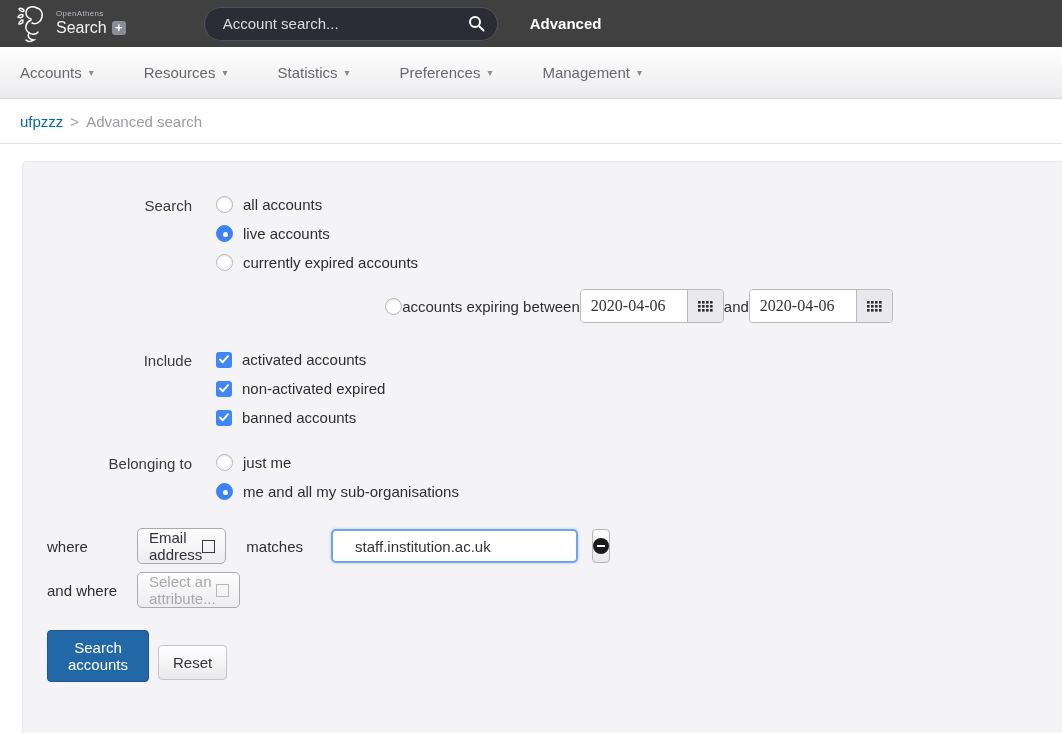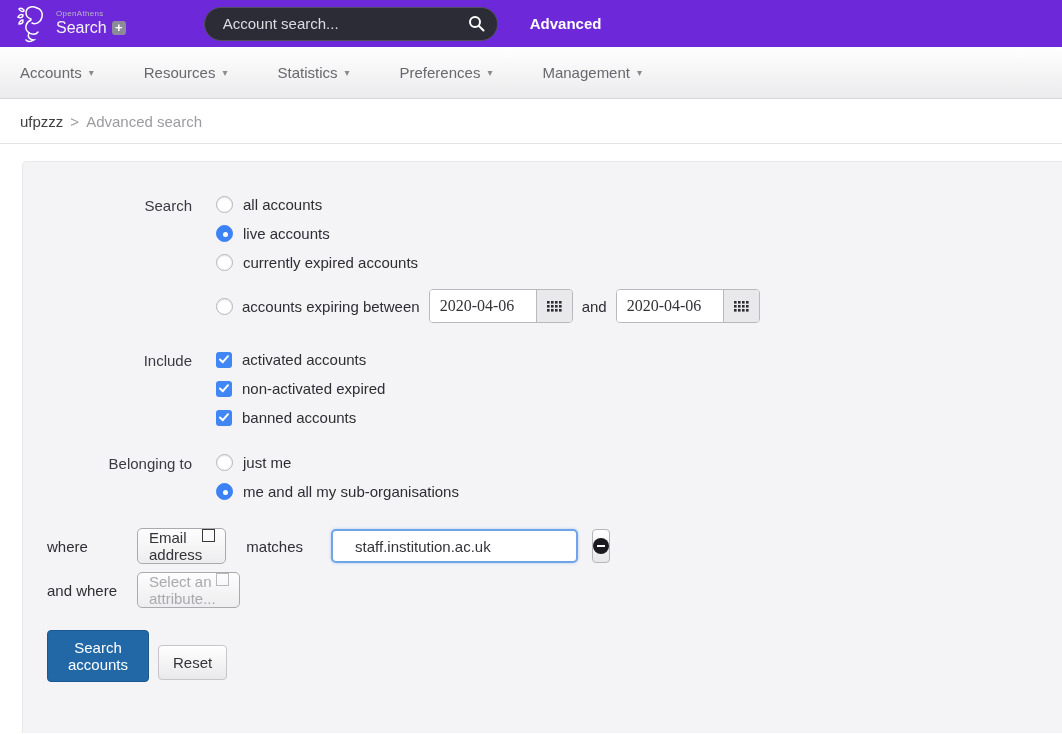--- a/index.html
+++ b/index.html
@@ -1,20 +1,20 @@
 <!DOCTYPE html>
 <html><head>
 <meta charset="utf-8">
 <style>
   * { margin:0; padding:0; box-sizing:border-box; }
   html,body { width:1062px; height:734px; background:#ffffff; overflow:hidden;
     font-family:"Liberation Sans", sans-serif; }
 
   
-  .app-header { height:47px; background:#6d28d9; display:flex; align-items:center; }
+  .app-header { height:47px; background:#404040; display:flex; align-items:center; }
   .brand { display:flex; align-items:center; margin-left:16px; cursor:pointer; }
   .owl { margin-right:6px; }
   .brand-text { display:flex; flex-direction:column; line-height:1.1; }
   .brand-top { font-size:8px; color:#b9b9c4; letter-spacing:.3px; }
   .brand-bottom { display:flex; align-items:center; gap:5px; }
   .brand-name { font-size:16px; color:#f2f2f5; }
   .plus-badge { width:14px; height:14px; background:#8b8b9a; border-radius:3px;
     color:#ffffff; font-size:13px; font-weight:bold; display:flex; align-items:center;
     justify-content:center; line-height:1; }
   .search-pill { margin-left:78px; width:294px; height:34px; background:#2c2c37;
@@ -29,21 +29,21 @@
   
   .main-nav { height:52px; background:linear-gradient(#ffffff,#ebebed);
     border-bottom:1px solid #d6d6da; display:flex; align-items:center; padding-left:20px; }
   .nav-item { display:flex; align-items:center; gap:7px; color:#68686d; font-size:15px;
     margin-right:50px; cursor:pointer; }
   .caret { font-size:10px; color:#8a8a90; }
 
   
   .breadcrumb { height:45px; background:#ffffff; border-bottom:1px solid #e3e3e6;
     display:flex; align-items:center; padding-left:20px; font-size:15px; gap:7px; }
-  .crumb-link { color:#404040; cursor:pointer; }
+  .crumb-link { color:#0369a1; cursor:pointer; }
   .crumb-sep, .crumb-current { color:#9b9ba1; }
 
   
   .panel { margin-left:22px; margin-top:17px; width:calc(100% - 22px);
     height:calc(734px - 145px - 17px); background:#f4f4f6;
     border:1px solid #e8e8ea; border-right:none; border-bottom:none;
     border-top-left-radius:5px; padding:34px 0 0 24px; }
 
   .form-row { display:grid; grid-template-columns:145px 1fr; column-gap:24px;
     margin-bottom:28px; }
@@ -57,35 +57,35 @@
   .radio { width:17px; height:17px; border-radius:50%; background:#ffffff;
     border:1px solid #b4b4ba; box-shadow:inset 0 1px 2px rgba(0,0,0,.10);
     position:relative; cursor:pointer; flex:none; }
   .radio.checked { background:#3d82f4; border-color:#3d82f4; box-shadow:none; }
   .radio.checked::after { content:""; position:absolute; left:6px; top:6px;
     width:5px; height:5px; border-radius:50%; background:#ffffff; }
   .checkbox { width:16px; height:16px; border-radius:3px; background:#4186f5;
     display:flex; align-items:center; justify-content:center; cursor:pointer; flex:none; }
 
   
-  .date-row { display:flex; align-items:center; gap:9px; margin-top:18px; }
+  .date-row { display:flex; align-items:center; gap:0; margin-top:18px;justify-content:center; }
   .date-group { display:flex; border:1px solid #b9b9bd; border-radius:4px;
     overflow:hidden; background:#ffffff; }
   .date-group input { width:106px; height:32px; border:none; outline:none;
     padding:0 10px; font-size:16px; color:#333338;
     font-family:Liberation Serif, serif; }
   .cal-btn { width:36px; height:32px; background:#e9e9eb; border-left:1px solid #b9b9bd;
     display:flex; align-items:center; justify-content:center; cursor:pointer; }
 
   
   .filter-row { display:flex; align-items:center; margin-bottom:8px; }
   .filter-prefix { width:74px; font-size:15px; color:#2e2e33; flex:none; }
   .attr-select { width:215px; height:36px; margin-left:16px;
     background:linear-gradient(#fdfdfd,#ededef); border:1px solid #a9a9ae;
-    border-radius:5px; display:flex; justify-content:space-between;
+    border-radius:5px; display:flex; align-items:center; justify-content:space-between;
     padding:0 10px 0 11px; cursor:pointer; }
   .attr-select .sel-text { font-size:15px; color:#333338; }
   .attr-select.placeholder .sel-text { color:#a9a9ae; }
   .box-glyph { width:13px; height:13px; border:1.5px solid #3a3a3e; flex:none; }
   .attr-select.placeholder .box-glyph { border-color:#b9b9bd; }
   .matches-label { margin-left:20px; font-size:15px; color:#2e2e33; }
   .value-input { margin-left:28px; width:360px; height:34px;
     border:2px solid #6fa5e8; border-radius:5px; outline:none; padding:0 22px;
     font-size:15px; color:#333338; box-shadow:0 0 3px rgba(90,145,230,.45);
     font-family:"Liberation Sans", sans-serif; }

